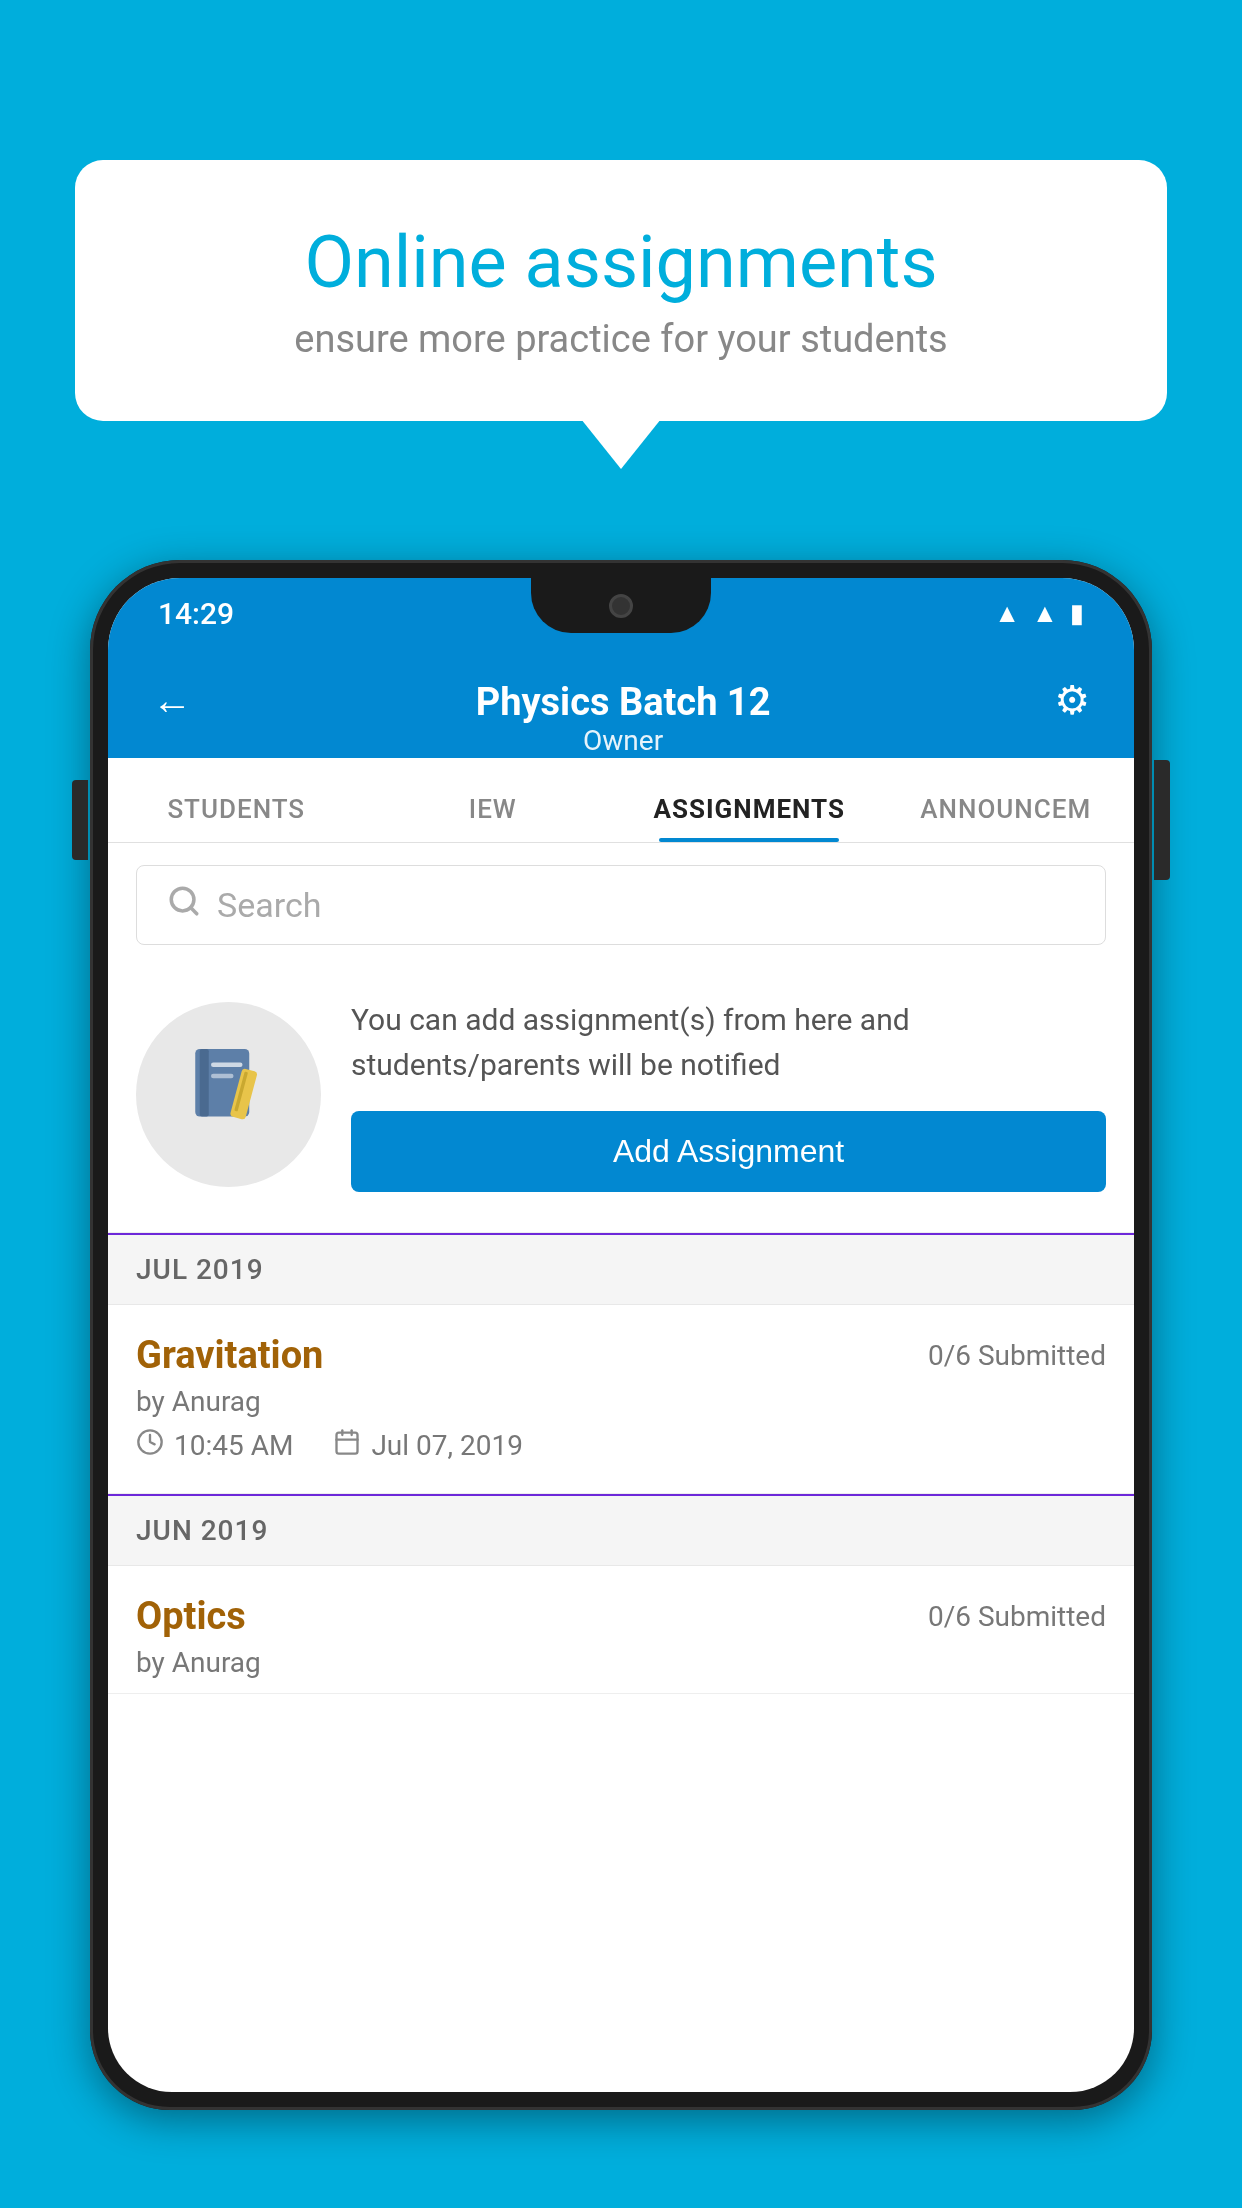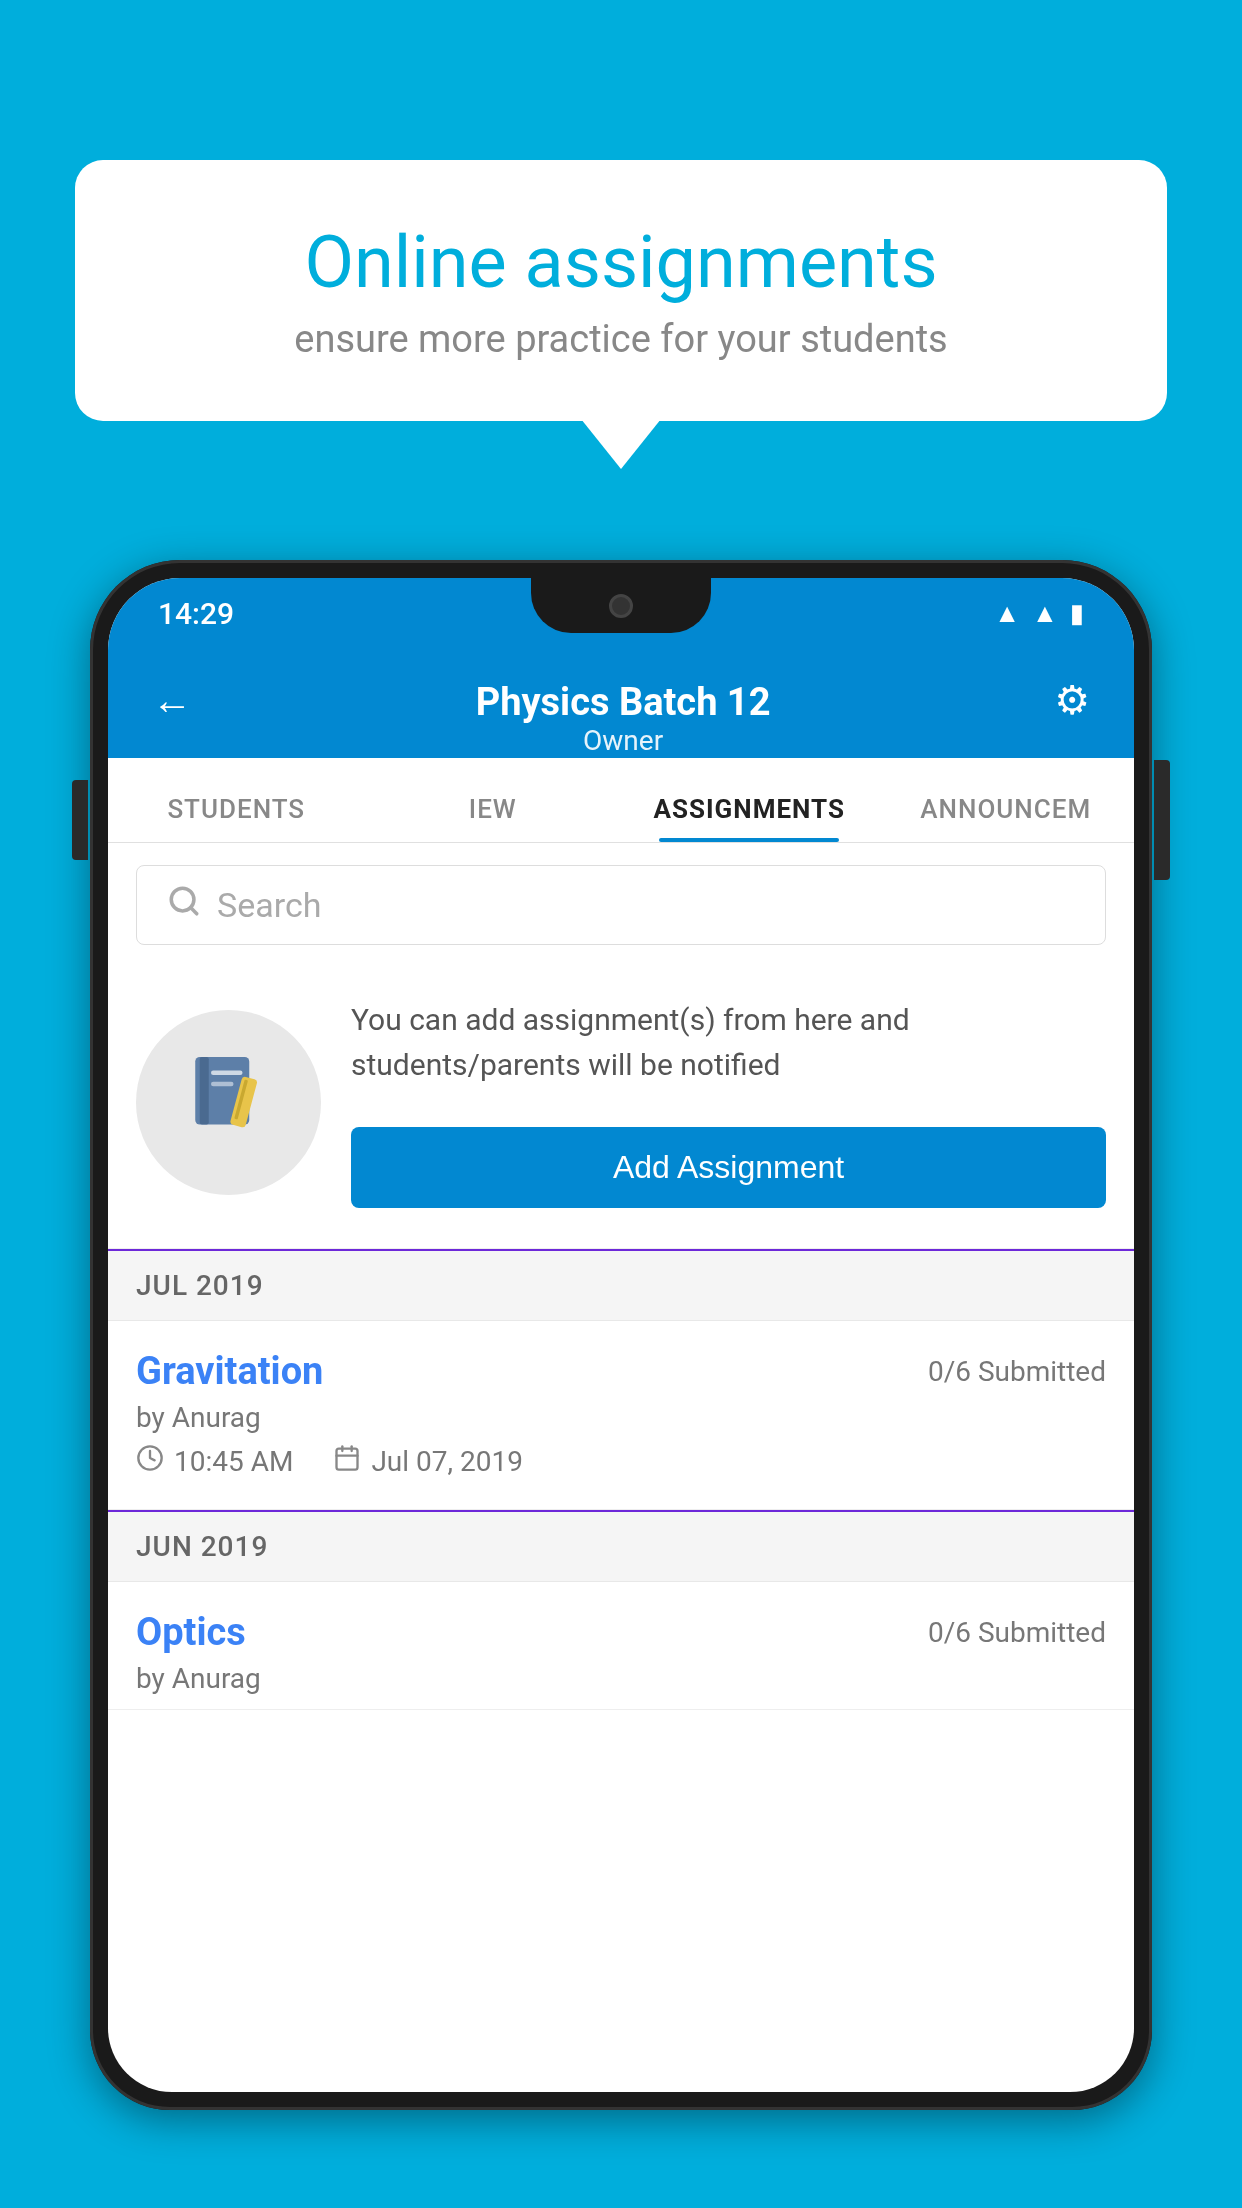--- a/index.html
+++ b/index.html
@@ -291,21 +291,21 @@
     }
 
     .promo-content {
       flex: 1;
     }
 
     .promo-text {
       font-size: 30px;
       color: #555;
       line-height: 1.5;
-      margin-bottom: 40px;
+      margin-bottom: 24px;
     }
 
     .add-assignment-btn {
       background: #0288D1;
       color: white;
       border: none;
       border-radius: 8px;
       padding: 22px 24px;
       font-size: 32px;
       font-weight: 500;
@@ -335,21 +335,21 @@
     .assignment-top-row {
       display: flex;
       justify-content: space-between;
       align-items: center;
       margin-bottom: 8px;
     }
 
     .assignment-name {
       font-size: 38px;
       font-weight: 700;
-      color: #3b82f6;
+      color: #a16207;
     }
 
     .assignment-submitted {
       font-size: 28px;
       color: #777;
     }
 
     .assignment-author {
       font-size: 28px;
       color: #777;

